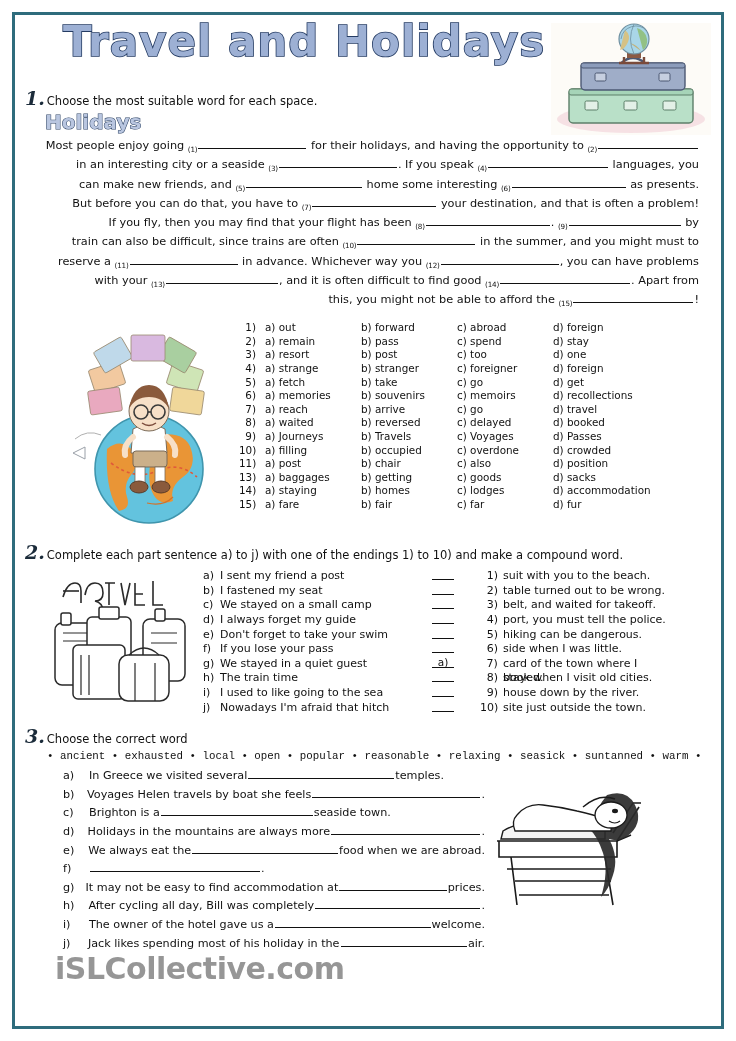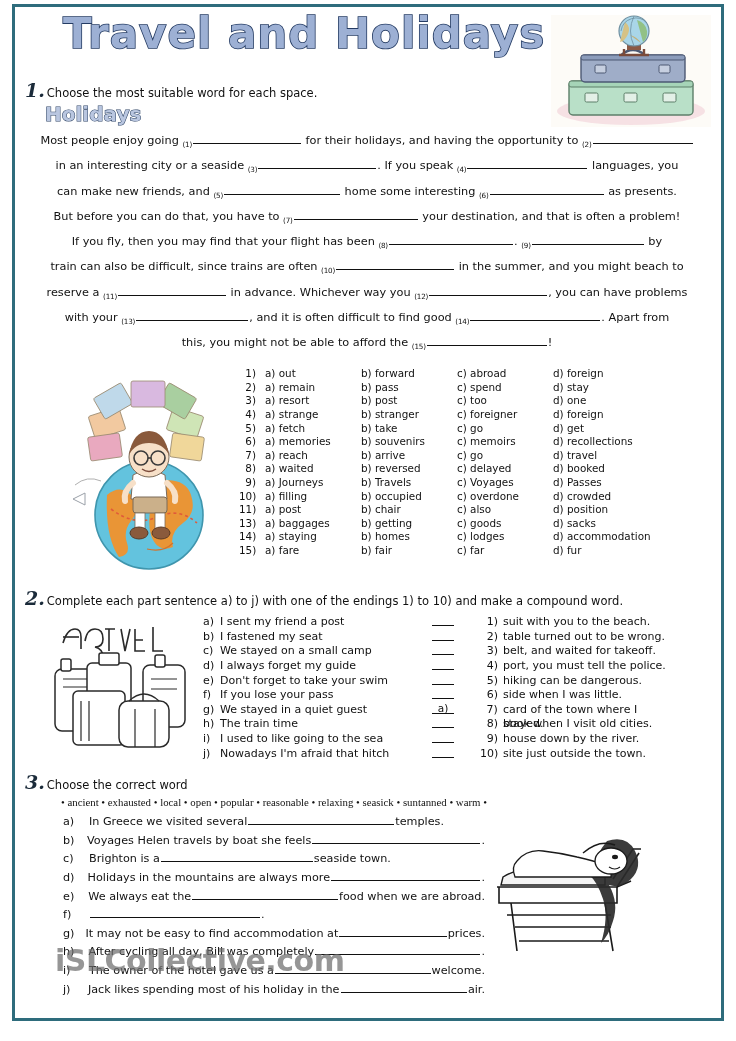--- a/index.html
+++ b/index.html
@@ -9,21 +9,21 @@
     height: 1041px;
     background: #ffffff;
     font-family: "DejaVu Sans", sans-serif;
     overflow: hidden;
     position: relative;
   }
 
   #sheet {
     position: absolute;
     left: 12px;
-    top: 4px;
+    top: 12px;
     width: 712px;
     height: 1017px;
     border: 3px solid #2e6c7c;
     background: #ffffff;
   }
 
   
   .header {
     position: relative;
     height: 72px;
@@ -80,23 +80,23 @@
     paint-order: stroke fill;
     padding-left: 30px;
     margin-top: 1px;
   }
 
   
   .cloze {
     padding: 4px 22px 0 20px;
     font-family: "DejaVu Sans", sans-serif;
     font-size: 11.3px;
-    line-height: 21px;
+    line-height: 15px;
     color: #111;
-    text-align: center;
+    text-align: right;
   }
   .cloze .ln { white-space: nowrap; }
   .gapnum {
     font-size: 7.2px;
     vertical-align: sub;
     letter-spacing: -0.2px;
   }
   .blank {
     display: inline-block;
     border-bottom: 1px solid #111;
@@ -165,24 +165,24 @@
     border-bottom: 1px solid #111;
     height: 11px;
     margin-left: 14px;
     text-align: center;
     font-size: 10.5px;
     line-height: 11px;
   }
 
   
   .wordbank {
-    font-family: Liberation Serif, serif;
+    font-family: Liberation Mono, monospace;
     font-size: 10.8px;
     color: #111;
-    padding-left: 46px;
+    padding-left: 32px;
     margin-top: 3px;
   }
   .s3-block {
     display: flex;
     margin-top: 5px;
   }
   .s3-list {
     padding-left: 48px;
     font-family: "DejaVu Sans", sans-serif;
     font-size: 11.2px;
@@ -256,21 +256,21 @@
     <span class="sec-line">Choose the most suitable word for each space.</span>
   </div>
   <div class="subtitle">Holidays</div>
 
   <div class="cloze" id="cloze-paragraph">
       <div class="ln"><span>Most people enjoy going </span><span class="gapnum">(1)</span><span class="blank" style="width: 108px;"></span><span> for their holidays, and having the opportunity to </span><span class="gapnum">(2)</span><span class="blank" style="width: 100px;"></span></div>
       <div class="ln"><span>in an interesting city or a seaside </span><span class="gapnum">(3)</span><span class="blank" style="width: 118px;"></span><span>. If you speak </span><span class="gapnum">(4)</span><span class="blank" style="width: 120px;"></span><span> languages, you</span></div>
       <div class="ln"><span>can make new friends, and </span><span class="gapnum">(5)</span><span class="blank" style="width: 116px;"></span><span> home some interesting </span><span class="gapnum">(6)</span><span class="blank" style="width: 114px;"></span><span> as presents.</span></div>
       <div class="ln"><span>But before you can do that, you have to </span><span class="gapnum">(7)</span><span class="blank" style="width: 124px;"></span><span> your destination, and that is often a problem!</span></div>
       <div class="ln"><span>If you fly, then you may find that your flight has been </span><span class="gapnum">(8)</span><span class="blank" style="width: 124px;"></span><span>. </span><span class="gapnum">(9)</span><span class="blank" style="width: 112px;"></span><span> by</span></div>
-      <div class="ln"><span>train can also be difficult, since trains are often </span><span class="gapnum">(10)</span><span class="blank" style="width: 118px;"></span><span> in the summer, and you might beach to</span></div>
+      <div class="ln"><span>train can also be difficult, since trains are often </span><span class="gapnum">(10)</span><span class="blank" style="width: 118px;"></span><span> in the summer, and you might must to</span></div>
       <div class="ln"><span>reserve a </span><span class="gapnum">(11)</span><span class="blank" style="width: 108px;"></span><span> in advance. Whichever way you </span><span class="gapnum">(12)</span><span class="blank" style="width: 118px;"></span><span>, you can have problems</span></div>
       <div class="ln"><span>with your </span><span class="gapnum">(13)</span><span class="blank" style="width: 112px;"></span><span>, and it is often difficult to find good </span><span class="gapnum">(14)</span><span class="blank" style="width: 130px;"></span><span>. Apart from</span></div>
       <div class="ln"><span>this, you might not be able to afford the </span><span class="gapnum">(15)</span><span class="blank" style="width: 120px;"></span><span>!</span></div>
     </div>
 
   <div class="mid-block">
     <svg class="globe-kid" viewBox="0 0 152 212">
 
       <g stroke="#9a8a70" stroke-width="0.8">
         <rect x="18" y="48" width="32" height="24" rx="2" fill="#f2c9a0" transform="rotate(-18 34 60)"></rect>

